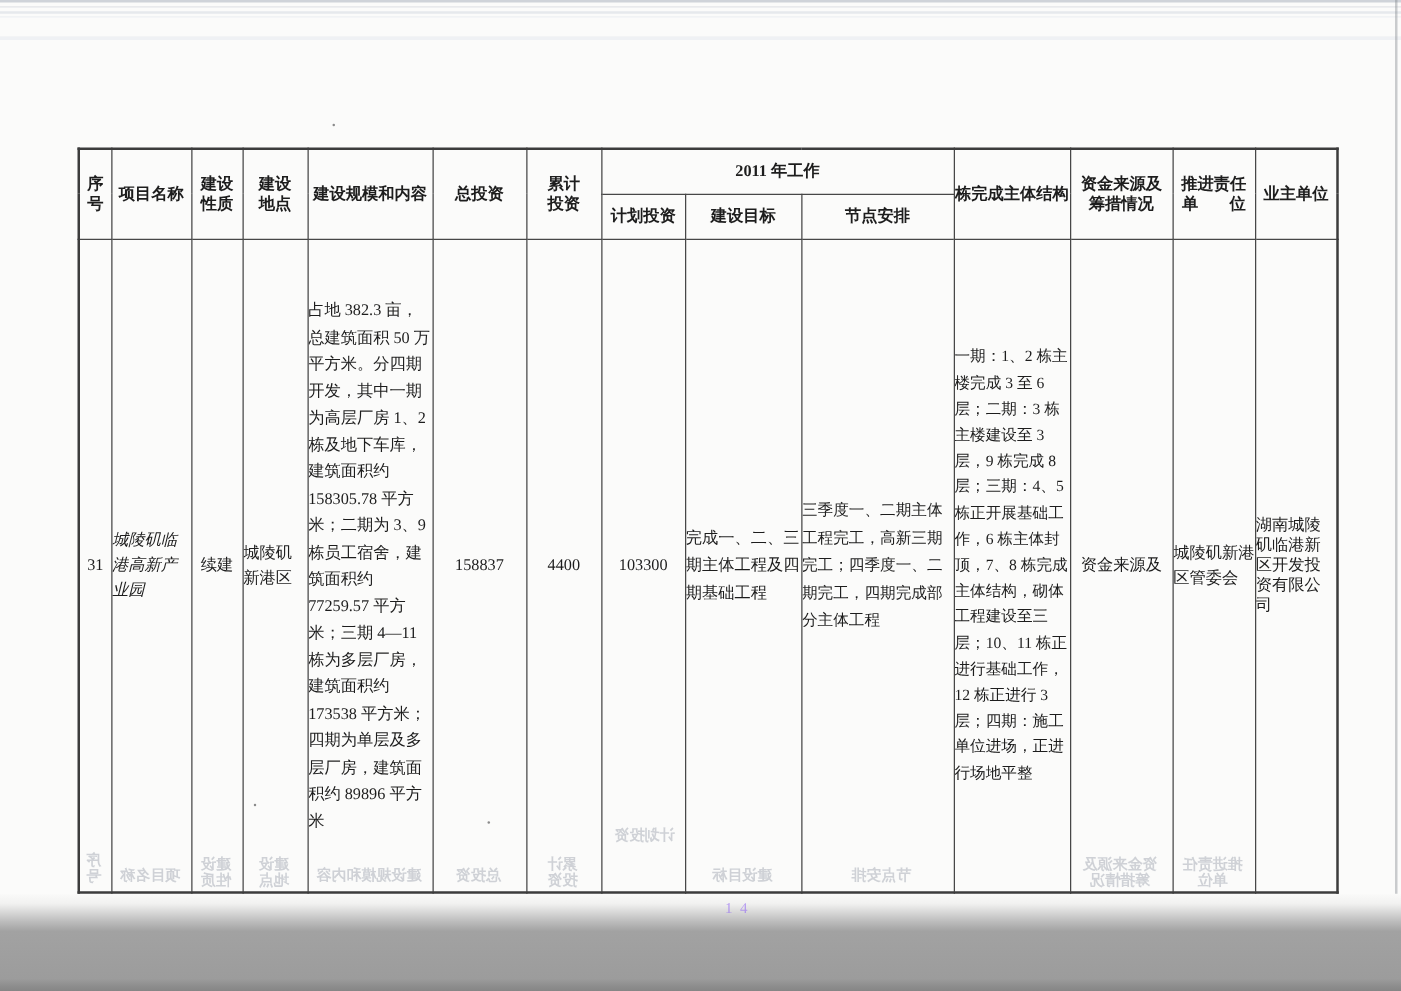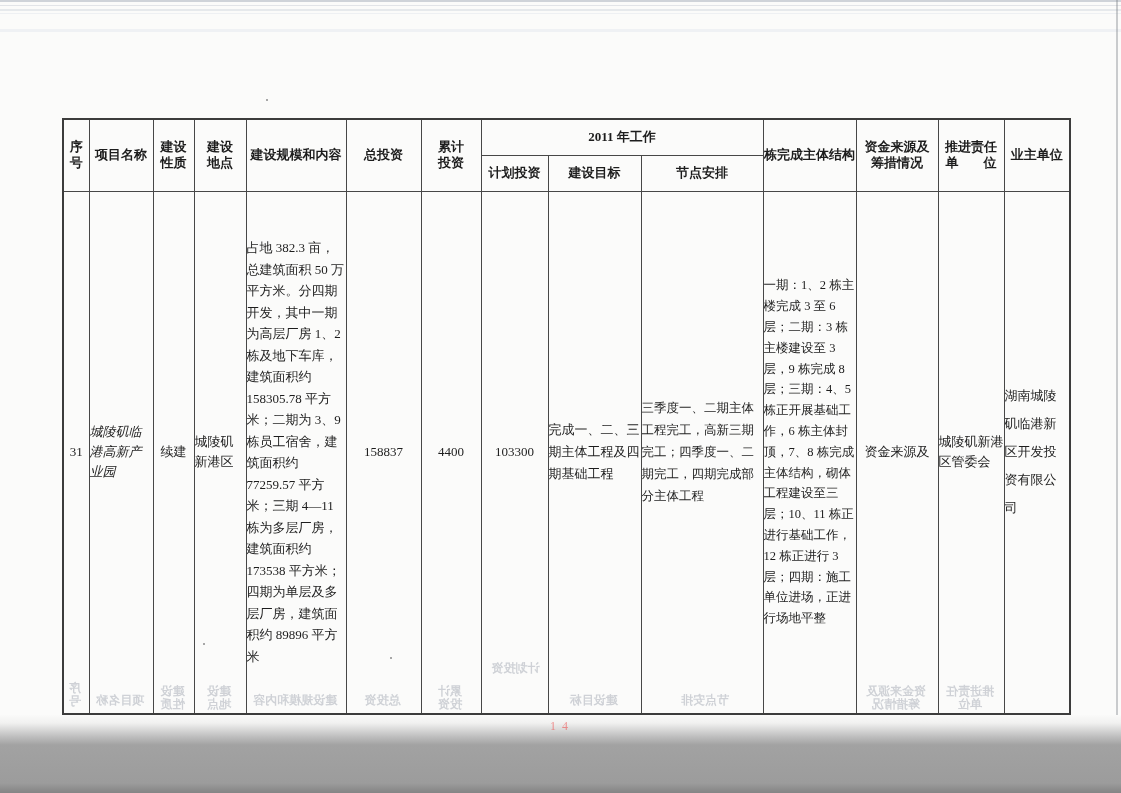--- a/index.html
+++ b/index.html
@@ -9,40 +9,40 @@
   .streak{position:absolute;left:0;width:100%;pointer-events:none;}
   .s1{top:0;height:2px;background:rgba(172,178,190,.55);}
   .s2{top:5px;height:1px;background:rgba(190,196,206,.40);}
   .s3{top:9px;height:2px;background:rgba(204,210,220,.45);}
   .s4{top:13px;height:1px;background:rgba(214,220,228,.35);}
   .s5{top:29px;height:3px;background:rgba(222,227,234,.40);}
   .right-edge{position:absolute;top:0;right:3px;width:2px;height:716px;background:rgba(120,125,132,.38);}
   .speck{position:absolute;width:2px;height:2px;background:#8b8b8b;border-radius:50%;}
   .scan-bottom{position:absolute;left:0;top:715px;width:100%;height:78px;z-index:1;
      background:linear-gradient(180deg,#fafaf9 0px,#f1f1f0 8px,#bdbdbd 22px,#a2a2a2 30px,#9c9c9c 68px,#8d8d8d 74px,#858585 78px);}
-  .page-num{position:absolute;left:550px;top:719px;z-index:4;font-size:12px;letter-spacing:6px;
-     color:#ef4444;opacity:.55;}
+  .page-num{position:absolute;left:580px;top:719px;z-index:4;font-size:12px;letter-spacing:6px;
+     color:#8b5cf6;opacity:.55;}
   
   table.doc{position:absolute;left:62px;top:118px;width:1007px;z-index:2;
      border-collapse:collapse;table-layout:fixed;border:2px solid #3c3c3c;background:transparent;}
   table.doc th,table.doc td{border:1px solid #474747;padding:0;vertical-align:middle;
      font-size:13px;overflow:hidden;}
   thead th{font-weight:bold;text-align:center;line-height:16px;}
   tr.h1{height:36px;} tr.h2{height:36px;}
   tr.row{height:523px;}
   td.center{text-align:center;}
   .tl{text-align:left;}
   .cell-name{padding:0 4px;line-height:20px;font-style:italic;}
   .cell-didian{padding:0 5px;line-height:20px;margin-top:34px;}
   .cell-guimo{padding:0 4px;line-height:21.5px;}
   .cell-mubiao{padding:0 5px;line-height:22px;}
   .cell-jiedian{padding:0 4px;line-height:22px;font-size:12.5px !important;}
   .cell-jinzhan{padding:0 4px;line-height:20.8px;font-size:12.5px !important;}
   .cell-tuijin{padding:0 4px;line-height:20px;}
-  .cell-yezhu{padding:0 4px;line-height:28px;margin-left:48px;}
+  .cell-yezhu{padding:0 4px;line-height:16px;margin-left:48px;}
   .spread{text-align:justify;text-align-last:justify;padding:0 7px;}
   
   .bleed{position:absolute;z-index:3;transform:scaleX(-1);filter:blur(.6px);
      color:#8e95a2;opacity:.40;font-weight:bold;font-size:12px;line-height:13px;
      text-align:center;pointer-events:none;}
 </style>
 </head>
 <body>
 
 <div class="stage">

